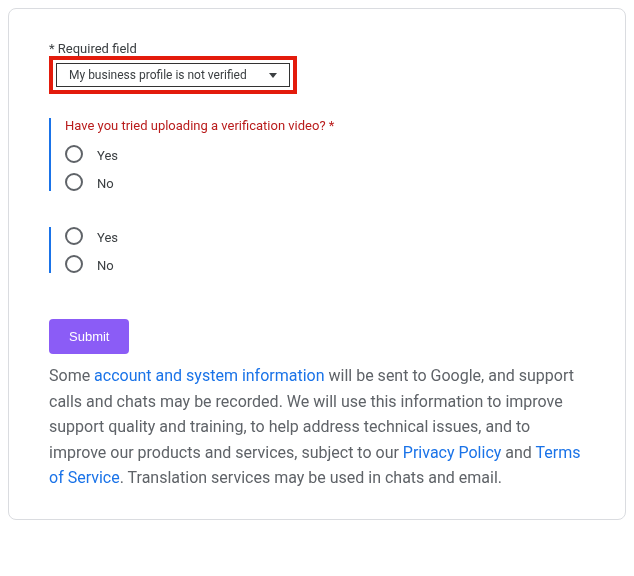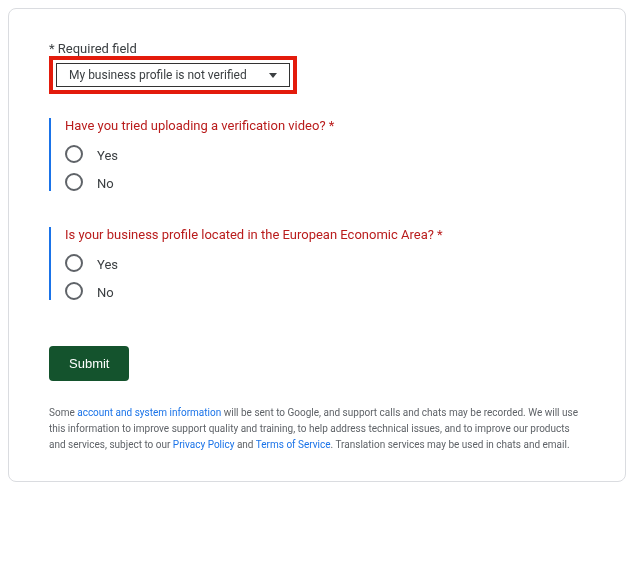--- a/index.html
+++ b/index.html
@@ -85,33 +85,33 @@
       border: 2px solid #5f6368;
       border-radius: 50%;
       margin-right: 14px;
       flex-shrink: 0;
     }
     .radio-label {
       font-size: 13px;
       color: #3c4043;
     }
     .submit-btn {
-      background: #14532d;
+      background: #8b5cf6;
       color: #fff;
       border: none;
       padding: 10px 20px;
       font-size: 13px;
       border-radius: 4px;
       cursor: pointer;
       margin-top: 10px;
-      margin-bottom: 24px;
+      margin-bottom: 9px;
       text-align: center;
     }
     .disclaimer {
-      font-size: 10px;
+      font-size: 16px;
       color: #5f6368;
       line-height: 1.6;
     }
     .disclaimer a {
       color: #1a73e8;
       text-decoration: none;
     }
   </style>
 </head>
 <body>
@@ -132,21 +132,20 @@
       <span class="radio-circle"></span>
       <span class="radio-label">Yes</span>
     </div>
     <div class="radio-option">
       <span class="radio-circle"></span>
       <span class="radio-label">No</span>
     </div>
   </div>
 
   <div class="question-block">
-    <p class="question-text">Is your business profile located in the European Economic Area? *</p>
     <div class="radio-option">
       <span class="radio-circle"></span>
       <span class="radio-label">Yes</span>
     </div>
     <div class="radio-option">
       <span class="radio-circle"></span>
       <span class="radio-label">No</span>
     </div>
   </div>
 

